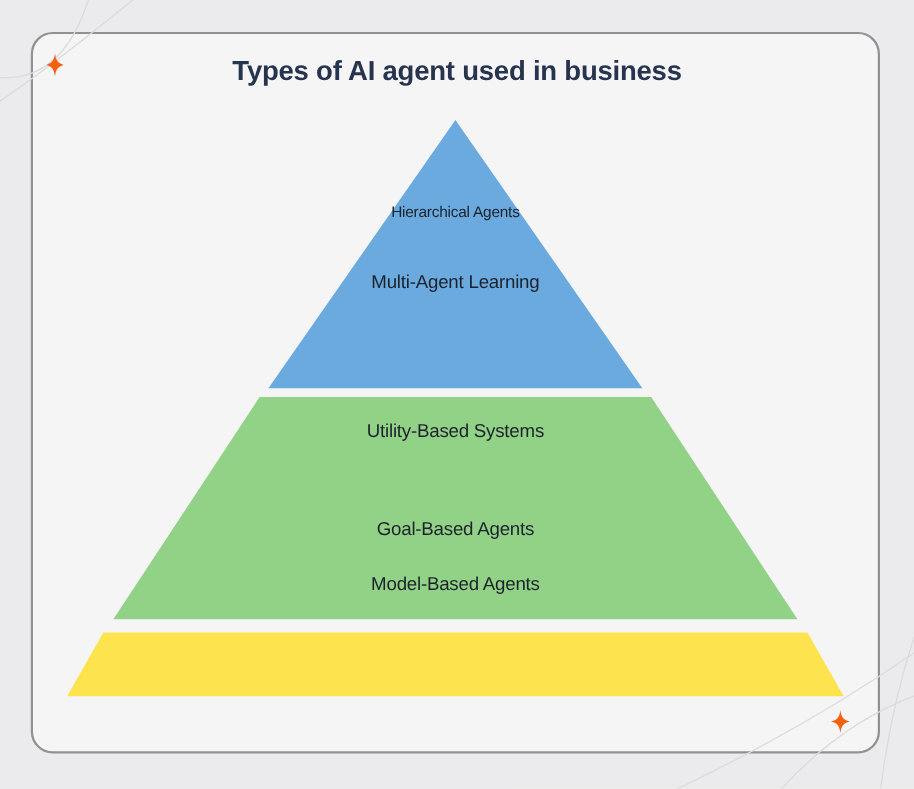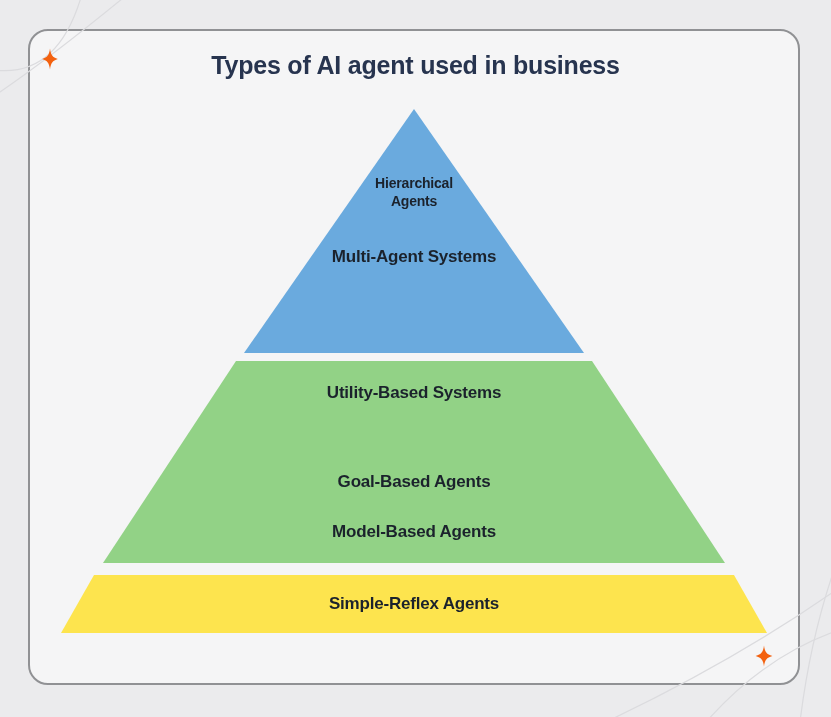--- a/index.html
+++ b/index.html
@@ -24,21 +24,21 @@
     pointer-events:none;
   }
   .title{
     position:absolute;top:51px;left:0;width:831px;margin:0;
     text-align:center;
     font-size:25px;font-weight:700;letter-spacing:-0.2px;
     color:#27344f;
   }
   .label{
     position:absolute;left:414px;transform:translate(-50%,-50%);
-    font-weight:700;font-size:17px;letter-spacing:-0.2px;
+    font-weight:400;font-size:17px;letter-spacing:-0.2px;
     color:#1b222c;white-space:nowrap;text-align:center;
     line-height:1.1;
   }
   .label.two-line{
     font-size:14px;white-space:normal;width:122px;line-height:18px;
   }
 </style>
 </head>
 <body>
 
@@ -61,24 +61,23 @@
   <h1 class="title">Types of AI agent used in business</h1>
 
   <svg class="pyramid" viewBox="0 0 831 717">
     <polygon points="414,109 584,353 244,353" fill="#6AAADE"></polygon>
     <polygon points="236,361 592,361 725,563 103,563" fill="#92D286"></polygon>
     <polygon points="94,575 734,575 767,633 61,633" fill="#FDE44E"></polygon>
   </svg>
 
   <div class="label two-line" style="top:192px">Hierarchical Agents</div>
 
-  <div class="label" style="top:257px">Multi-Agent Systems</div>
+  <div class="label" style="top:257px">Multi-Agent Learning</div>
 
 
   <div class="label" style="top:393px">Utility-Based Systems</div>
 
   <div class="label" style="top:482px">Goal-Based Agents</div>
 
   <div class="label" style="top:532px">Model-Based Agents</div>
 
-  <div class="label" style="top:604px">Simple-Reflex Agents</div>
 
 </div>
 
 </body></html>

